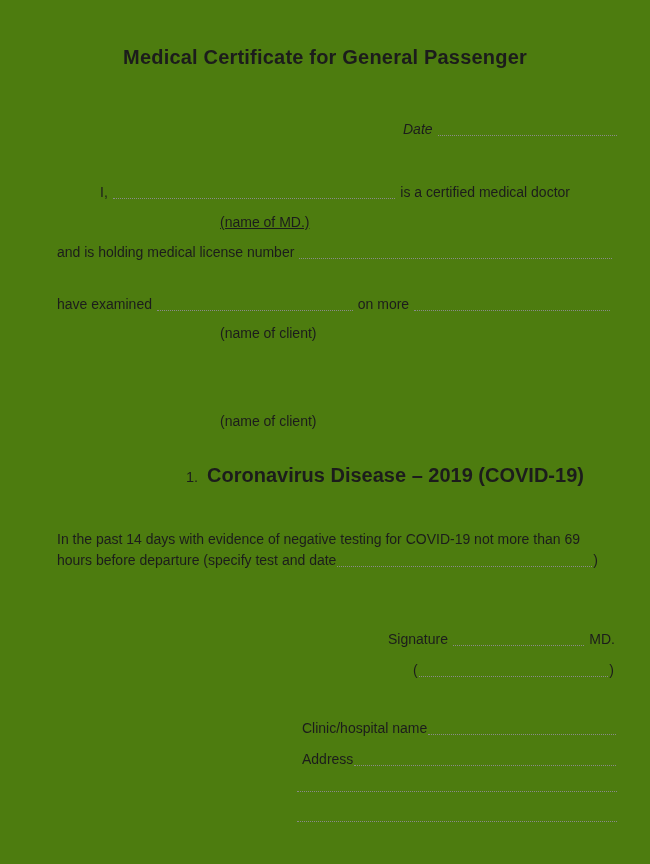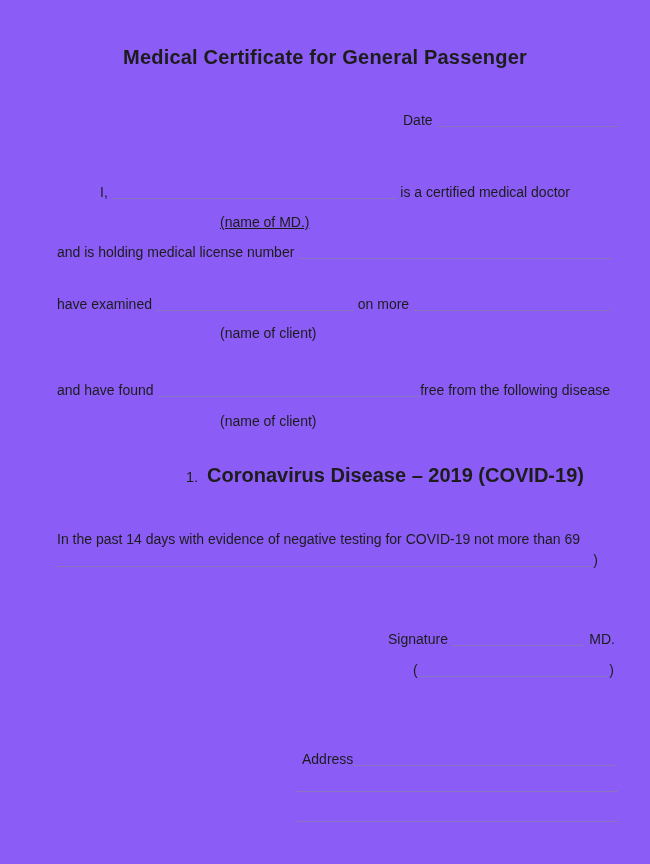--- a/index.html
+++ b/index.html
@@ -4,21 +4,21 @@
 <style>
   html, body {
     margin: 0;
     padding: 0;
     background: #ffffff;
   }
   .page {
     position: relative;
     width: 650px;
     height: 864px;
-    background: #8b5cf6;
+    background: #4d7c0f;
     font-family: "Liberation Sans", "DejaVu Sans", sans-serif;
     font-size: 14px;
     color: #1c1c1c;
     overflow: hidden;
   }
   .title {
     position: absolute;
     left: 0;
     right: 0;
     text-align: center;
@@ -78,21 +78,21 @@
     border-bottom: 1px dotted #8a8a8a;
   }
 </style>
 </head>
 <body>
 
 <div class="page">
 
   <div class="title" style="top:46px;">Medical Certificate for General Passenger</div>
 
-  <div class="line" style="left:403px; top:112px; width:214px;">
+  <div class="line" style="left:403px; top:121px; width:214px;font-style:italic;">
     <span>Date</span>
     <span class="dots tight-right"></span>
   </div>
 
   <div class="line" style="left:100px; top:184px; width:470px;">
     <span>I,</span>
     <span class="dots"></span>
     <span>is a certified medical doctor</span>
   </div>
 
@@ -105,53 +105,53 @@
 
   <div class="line" style="left:57px; top:296px; width:553px;">
     <span>have examined</span>
     <span class="dots"></span>
     <span>on more</span>
     <span class="dots tight-right"></span>
   </div>
 
   <div class="static-text" style="left:220px; top:325px;">(name of client)</div>
 
-  <div class="line" style="left:57px; top:382px; width:553px;">
-    <span>and have found</span>
-    <span class="dots tight-right"></span>
-    <span>free from the following disease</span>
-  </div>
 
   <div class="static-text" style="left:220px; top:413px;">(name of client)</div>
 
   <div class="heading" style="left:186px; top:464px;">
     <span class="num">1.</span>
     <span class="disease-name">Coronavirus Disease – 2019 (COVID-19)</span>
   </div>
 
   <div class="para" style="left:57px; top:529px; width:541px;">
     <div>In the past 14 days with evidence of negative testing for COVID-19 not more than 69</div>
     <div class="flexline">
+      <span>hours before departure (specify test and date</span>
       <span class="dots tight-both"></span>
       <span>)</span>
     </div>
   </div>
 
   <div class="line" style="left:388px; top:631px; width:227px;">
     <span>Signature</span>
     <span class="dots"></span>
     <span>MD.</span>
   </div>
 
   <div class="line" style="left:413px; top:662px; width:201px;">
     <span>(</span>
     <span class="dots tight-both"></span>
     <span>)</span>
   </div>
 
+  <div class="line" style="left:302px; top:720px; width:315px;">
+    <span>Clinic/hospital name</span>
+    <span class="dots tight-both"></span>
+  </div>
 
   <div class="line" style="left:302px; top:751px; width:315px;">
     <span>Address</span>
     <span class="dots tight-both"></span>
   </div>
 
   <div class="hr-dots" style="left:297px; top:791px; width:320px;"></div>
 
   <div class="hr-dots" style="left:297px; top:821px; width:320px;"></div>
 

